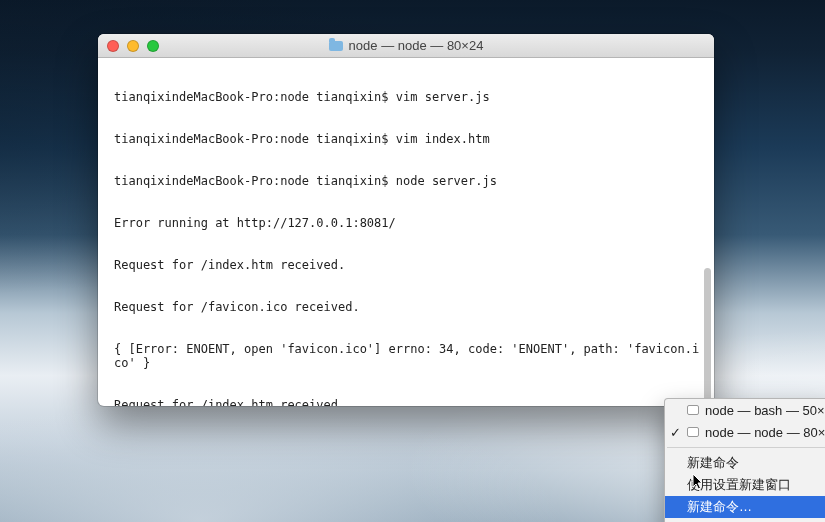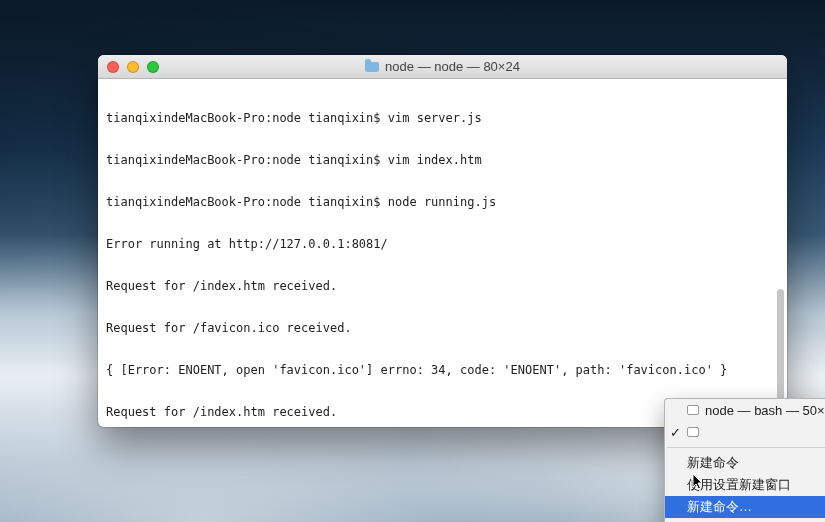--- a/index.html
+++ b/index.html
@@ -13,43 +13,43 @@
     body::before{
       content:"";position:absolute;inset:0;
       background:
         radial-gradient(1200px 280px at -150px 130px, rgba(0,10,20,.35), transparent 60%),
         radial-gradient(900px 260px at 900px 470px, rgba(255,255,255,.75), transparent 55%),
         radial-gradient(600px 200px at 200px 520px, rgba(220,228,236,.65), transparent 60%);
       pointer-events:none;
     }
 
     .window{
-      position:absolute; left:98px; top:34px; width:689px; height:372px;
+      position:absolute; left:98px; top:34px; width:616px; height:372px;
       background:#fff; border-radius:6px;
       box-shadow:0 18px 40px rgba(0,0,0,.45), 0 0 0 1px rgba(0,0,0,.15);
       overflow:hidden;
-      display:flex; flex-direction:column;margin-top:21px;
+      display:flex; flex-direction:column;
     }
     .titlebar{
       height:24px; flex:0 0 24px;
       display:flex; align-items:center;
       background:linear-gradient(#ededed,#d8d8d8);
       border-bottom:1px solid #b5b5b5;
       position:relative;
       font-family:-apple-system,"Helvetica Neue",Arial,sans-serif;
       font-size:13px; color:#444;
     }
     .traffic{ display:flex; gap:8px; padding-left:9px; }
     .traffic .dot{ width:12px; height:12px; border-radius:50%; border:1px solid rgba(0,0,0,.2);}
     .dot.red{ background:#ff5f57;} .dot.yellow{ background:#febb2d;} .dot.green{ background:#28c83f;}
     .title{ position:absolute; left:0; right:0; text-align:center; display:flex; gap:6px; align-items:center; justify-content:center;}
     .folder-icon{ width:14px; height:10px; background:#7fb7e2; border-radius:2px; position:relative;}
     .folder-icon::before{ content:""; position:absolute; left:0; top:-3px; width:6px; height:4px; background:#7fb7e2; border-radius:2px 2px 0 0;}
     .term-body{
-      flex:1; padding:4px 8px 4px 8px; position:relative;
+      flex:1; padding:4px 8px 4px 16px; position:relative;
       font-size:12px; line-height:14px; color:#222;
       white-space:pre-wrap; word-break:break-all;
       font-family: Menlo, Consolas, monospace;
     }
     .term-body .ln{ display:block; }
 
     .scroll-thumb{
       position:absolute; right:3px; top:210px; width:7px; height:150px;
       background:#c6c6c6; border-radius:4px;
     }
@@ -87,21 +87,21 @@
     </div>
     <div class="title">
       <span class="folder-icon"></span>
       <span>node — node — 80×24</span>
     </div>
   </div>
 
   <div class="term-body">
     <span class="ln">tianqixindeMacBook-Pro:node tianqixin$ vim server.js</span>
     <span class="ln">tianqixindeMacBook-Pro:node tianqixin$ vim index.htm</span>
-    <span class="ln">tianqixindeMacBook-Pro:node tianqixin$ node running.js</span>
+    <span class="ln">tianqixindeMacBook-Pro:node tianqixin$ node server.js</span>
     <span class="ln">Error running at http://127.0.0.1:8081/</span>
     <span class="ln">Request for /index.htm received.</span>
     <span class="ln">Request for /favicon.ico received.</span>
     <span class="ln">{ [Error: ENOENT, open 'favicon.ico'] errno: 34, code: 'ENOENT', path: 'favicon.ico' }</span>
     <span class="ln">Request for /index.htm received.</span>
     
 
     <div class="scroll-thumb"></div>
     
   </div>
@@ -109,20 +109,21 @@
 
 <div class="ctxmenu">
   <div class="row">
     <span class="mark"></span>
     <span class="icn"></span>
     <span>node — bash — 50×</span>
   </div>
   <div class="row">
     <span class="mark">✓</span>
     <span class="icn"></span>
+    <span>node — node — 80×</span>
   </div>
   <div class="sep"></div>
   <div class="row">
     <span>新建命令</span>
   </div>
   <div class="row">
     <span>使用设置新建窗口</span>
   </div>
   <div class="row sel">
     <span>新建命令…</span>

